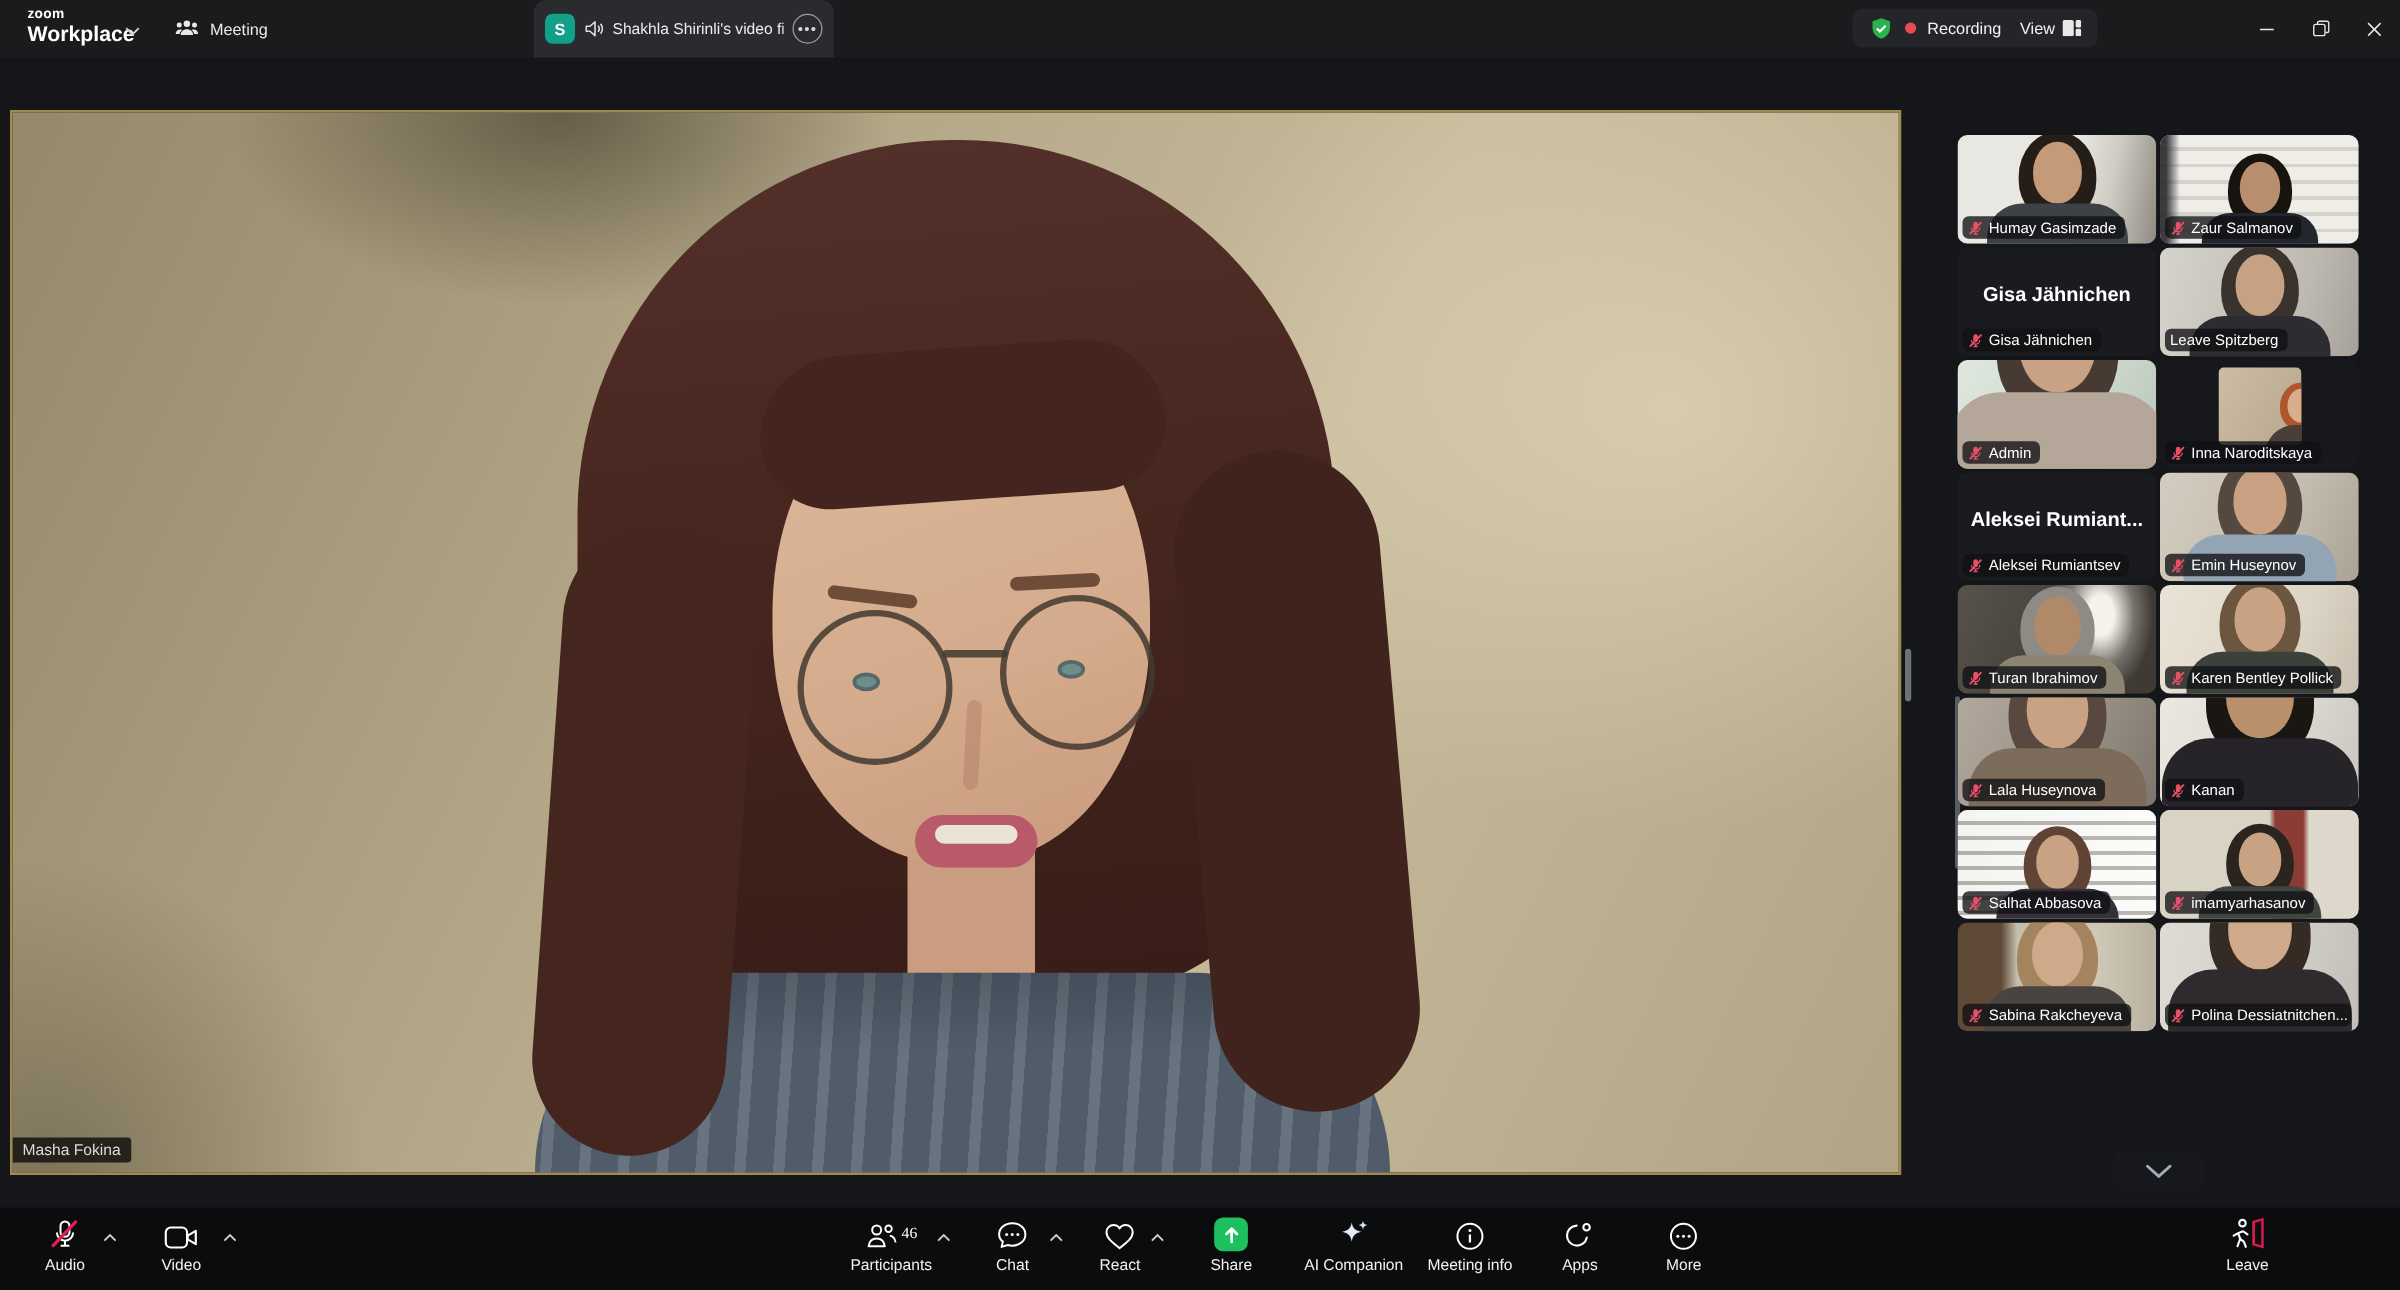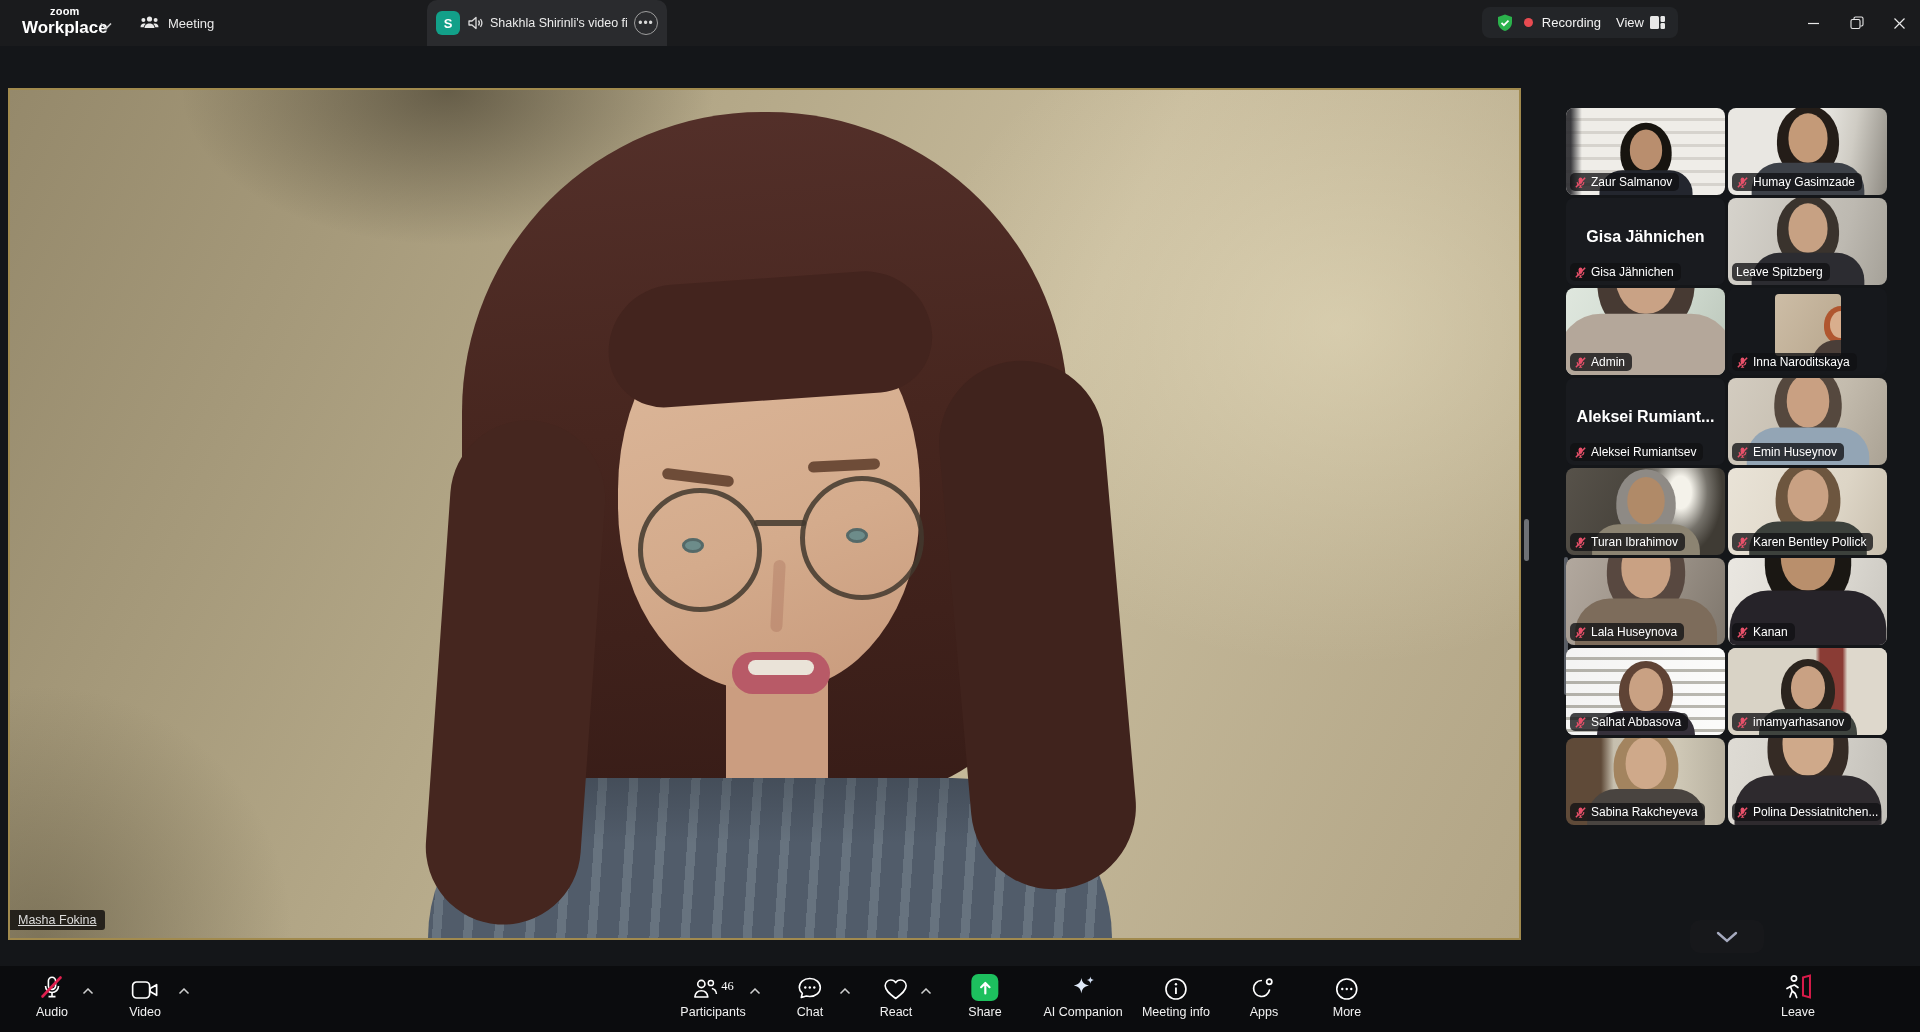--- a/index.html
+++ b/index.html
@@ -2,21 +2,21 @@
 <html style="--teal: #12a089; --green: #1dc05e; --recred: #e84b51; --mute: #e0204f; --mutetag: #e8506a; --leave: #d81b4a; --shield: #2bb24c;"><head>
 <meta charset="utf-8">
 <style>
   * { margin:0; padding:0; box-sizing:border-box; }
   html,body { width:1920px; height:1032px; overflow:hidden; background:#141619;
     font-family:"Liberation Sans", sans-serif; }
 
   
   .titlebar{position:absolute;top:0;left:0;width:1920px;height:46px;background:#1a1b1d;}
   .logo{position:absolute;left:22px;top:6px;color:#fff;line-height:1;}
-  .logo .z{font-size:11px;font-weight:700;letter-spacing:.2px;text-align:center;}
+  .logo .z{font-size:11px;font-weight:700;letter-spacing:.2px;}
   .logo .w{font-size:17px;font-weight:600;margin-top:2px;}
   .logo-chev{position:absolute;left:100px;top:16px;color:#cfcfcf;}
   .meeting-tab{position:absolute;left:130px;top:0;height:46px;display:flex;align-items:center;gap:9px;color:#e9e9e9;font-size:13px;padding:0 10px;cursor:default;}
   .active-tab{position:absolute;left:427px;top:0;width:240px;height:46px;background:#2a2b2e;border-radius:10px 10px 0 0;display:flex;align-items:center;gap:7px;padding:0 9px;color:#ececec;font-size:12.5px;}
   .s-badge{width:24px;height:24px;border-radius:6px;background:var(--teal);color:#fff;font-weight:700;font-size:13px;display:flex;align-items:center;justify-content:center;flex:0 0 auto;}
   .tab-title{flex:1;white-space:nowrap;overflow:hidden;}
   .ellipsis-btn{width:24px;height:24px;border:1.5px solid #9d9d9d;border-radius:50%;color:#d8d8d8;display:flex;align-items:center;justify-content:center;font-size:12px;letter-spacing:1px;flex:0 0 auto;}
   .pill{position:absolute;right:242px;top:7px;height:31px;background:#232528;border-radius:8px;display:flex;align-items:center;gap:9px;padding:0 13px;color:#f2f2f2;font-size:13px;}
   .rec-dot{width:9px;height:9px;border-radius:50%;background:var(--recred);}
   .view-group{display:flex;align-items:center;gap:6px;margin-left:6px;}
@@ -46,21 +46,21 @@
   .spk-bridge{left:744px;top:430px;width:52px;height:6px;background:rgba(66,56,46,.85);border-radius:3px;}
   .spk-eye{width:22px;height:15px;border-radius:50%;background:#6d8c8a;box-shadow:inset 0 0 0 3px rgba(40,40,40,.35);}
   .e1{left:672px;top:448px;} .e2{left:836px;top:438px;}
   .spk-nose{left:762px;top:470px;width:12px;height:72px;border-radius:8px;background:rgba(165,110,88,.35);transform:rotate(3deg);}
   .spk-lips{left:722px;top:562px;width:98px;height:42px;border-radius:22px;background:#b85a67;}
   .spk-teeth{left:738px;top:570px;width:66px;height:15px;border-radius:8px;background:#eae3d8;}
   .spk-shirt{left:418px;top:688px;width:684px;height:164px;border-radius:160px 160px 0 0;
     background:
       linear-gradient(180deg, rgba(30,34,40,.25), rgba(30,34,40,0) 40%),
       repeating-linear-gradient(94deg,#515c6a 0 15px,#67737f 15px 24px,#515c6a 24px 31px);}
-  .name-tag{position:absolute;left:0px;bottom:8px;background:rgba(16,14,12,.82);color:#dcdcdc;font-size:12.5px;padding:3px 8px;border-radius:0 3px 3px 0;text-decoration:underline;}
+  .name-tag{position:absolute;left:0px;bottom:8px;background:rgba(16,14,12,.82);color:#dcdcdc;font-size:12.5px;padding:3px 8px;border-radius:0 3px 3px 0;}
 
   
   .sidebar{position:absolute;left:1566px;top:108px;width:321px;display:grid;grid-template-columns:159px 159px;gap:3px;grid-auto-rows:87px;}
   .tile{position:relative;background:#17191d;border-radius:8px;overflow:hidden;}
   .tile .bgfill{position:absolute;inset:0;}
   .person{position:absolute;left:50%;bottom:0;width:110px;height:78px;transform-origin:50% 100%;}
   .person .hair{position:absolute;left:50%;top:0;width:54px;height:62px;transform:translateX(-50%);border-radius:50% 50% 45% 45%;}
   .person .head{position:absolute;left:50%;top:7px;width:34px;height:43px;transform:translateX(-50%);border-radius:50% 50% 48% 48%;}
   .person .body{position:absolute;left:50%;bottom:-20px;width:98px;height:48px;transform:translateX(-50%);border-radius:24px 24px 0 0;}
   .label{position:absolute;left:4px;bottom:4px;max-width:149px;display:flex;align-items:center;gap:4px;background:rgba(17,17,19,.78);border-radius:5px;padding:2px 7px 2px 4px;color:#fff;font-size:12px;white-space:nowrap;overflow:hidden;}
@@ -165,53 +165,53 @@
   <div class="spk spk-shirt"></div>
   <div class="spk spk-strand-l"></div>
   <div class="spk spk-strand-r"></div>
   <div class="name-tag">Masha Fokina</div>
 </div>
 
 <div class="drag-handle"></div>
 <div class="side-scrollbar"></div>
 <div class="sidebar">
     <div class="tile">
+    <div class="bgfill" style="background: linear-gradient(100deg, rgb(233, 231, 226) 0px, rgb(233, 231, 226) 55%, rgb(207, 204, 196) 75%, rgb(142, 138, 130));"></div>
+    <div class="person" style="transform: translateX(-50%) scale(1.15) translate(0px, 0px);">
+      <div class="hair" style="background: rgb(36, 29, 24);"></div>
+        <div class="head" style="background: rgb(196, 154, 120);"></div>
+        <div class="body" style="background: rgb(61, 65, 72);"></div>
+    </div>
+
+    <div class="label">
+      <svg class="mute-ic" width="13" height="13" viewBox="0 0 16 16">
+          <path d="M8 1.8a2.3 2.3 0 0 1 2.3 2.3v3.2A2.3 2.3 0 0 1 8 9.6a2.3 2.3 0 0 1-2.3-2.3V4.1A2.3 2.3 0 0 1 8 1.8z" fill="var(--mutetag)"></path>
+          <path d="M3.9 7.4a4.1 4.1 0 0 0 8.2 0" stroke="var(--mutetag)" stroke-width="1.3" fill="none"></path>
+          <path d="M8 11.5v2.3M6 13.8h4" stroke="var(--mutetag)" stroke-width="1.3"></path>
+          <path d="M2.3 13.9 13.7 2.1" stroke="var(--mutetag)" stroke-width="1.9"></path>
+        </svg>
+      <span class="pname">Humay Gasimzade</span>
+    </div>
+  </div>
+    <div class="tile">
     <div class="bgfill" style="background: linear-gradient(90deg, rgba(40, 40, 44, 0.9) 0px, rgba(40, 40, 44, 0.9) 3%, rgba(40, 40, 44, 0) 10%), repeating-linear-gradient(rgb(239, 237, 232) 0px, rgb(239, 237, 232) 10px, rgb(214, 211, 205) 10px, rgb(214, 211, 205) 13px);"></div>
     <div class="person" style="transform: translateX(-50%) scale(0.95) translate(0px, 2px);">
       <div class="hair" style="background: rgb(23, 20, 15);"></div>
         <div class="head" style="background: rgb(185, 142, 110);"></div>
         <div class="body" style="background: rgb(35, 38, 46);"></div>
     </div>
 
     <div class="label">
       <svg class="mute-ic" width="13" height="13" viewBox="0 0 16 16">
           <path d="M8 1.8a2.3 2.3 0 0 1 2.3 2.3v3.2A2.3 2.3 0 0 1 8 9.6a2.3 2.3 0 0 1-2.3-2.3V4.1A2.3 2.3 0 0 1 8 1.8z" fill="var(--mutetag)"></path>
           <path d="M3.9 7.4a4.1 4.1 0 0 0 8.2 0" stroke="var(--mutetag)" stroke-width="1.3" fill="none"></path>
           <path d="M8 11.5v2.3M6 13.8h4" stroke="var(--mutetag)" stroke-width="1.3"></path>
           <path d="M2.3 13.9 13.7 2.1" stroke="var(--mutetag)" stroke-width="1.9"></path>
         </svg>
       <span class="pname">Zaur Salmanov</span>
-    </div>
-  </div>
-    <div class="tile">
-    <div class="bgfill" style="background: linear-gradient(100deg, rgb(233, 231, 226) 0px, rgb(233, 231, 226) 55%, rgb(207, 204, 196) 75%, rgb(142, 138, 130));"></div>
-    <div class="person" style="transform: translateX(-50%) scale(1.15) translate(0px, 0px);">
-      <div class="hair" style="background: rgb(36, 29, 24);"></div>
-        <div class="head" style="background: rgb(196, 154, 120);"></div>
-        <div class="body" style="background: rgb(61, 65, 72);"></div>
-    </div>
-
-    <div class="label">
-      <svg class="mute-ic" width="13" height="13" viewBox="0 0 16 16">
-          <path d="M8 1.8a2.3 2.3 0 0 1 2.3 2.3v3.2A2.3 2.3 0 0 1 8 9.6a2.3 2.3 0 0 1-2.3-2.3V4.1A2.3 2.3 0 0 1 8 1.8z" fill="var(--mutetag)"></path>
-          <path d="M3.9 7.4a4.1 4.1 0 0 0 8.2 0" stroke="var(--mutetag)" stroke-width="1.3" fill="none"></path>
-          <path d="M8 11.5v2.3M6 13.8h4" stroke="var(--mutetag)" stroke-width="1.3"></path>
-          <path d="M2.3 13.9 13.7 2.1" stroke="var(--mutetag)" stroke-width="1.9"></path>
-        </svg>
-      <span class="pname">Humay Gasimzade</span>
     </div>
   </div>
     <div class="tile">
     <div class="bgfill" style="background: rgb(25, 27, 31);"></div>
 
     <div class="bigname" style="display: flex;">Gisa Jähnichen</div>
 
     <div class="label">
       <svg class="mute-ic" width="13" height="13" viewBox="0 0 16 16">
           <path d="M8 1.8a2.3 2.3 0 0 1 2.3 2.3v3.2A2.3 2.3 0 0 1 8 9.6a2.3 2.3 0 0 1-2.3-2.3V4.1A2.3 2.3 0 0 1 8 1.8z" fill="var(--mutetag)"></path>

